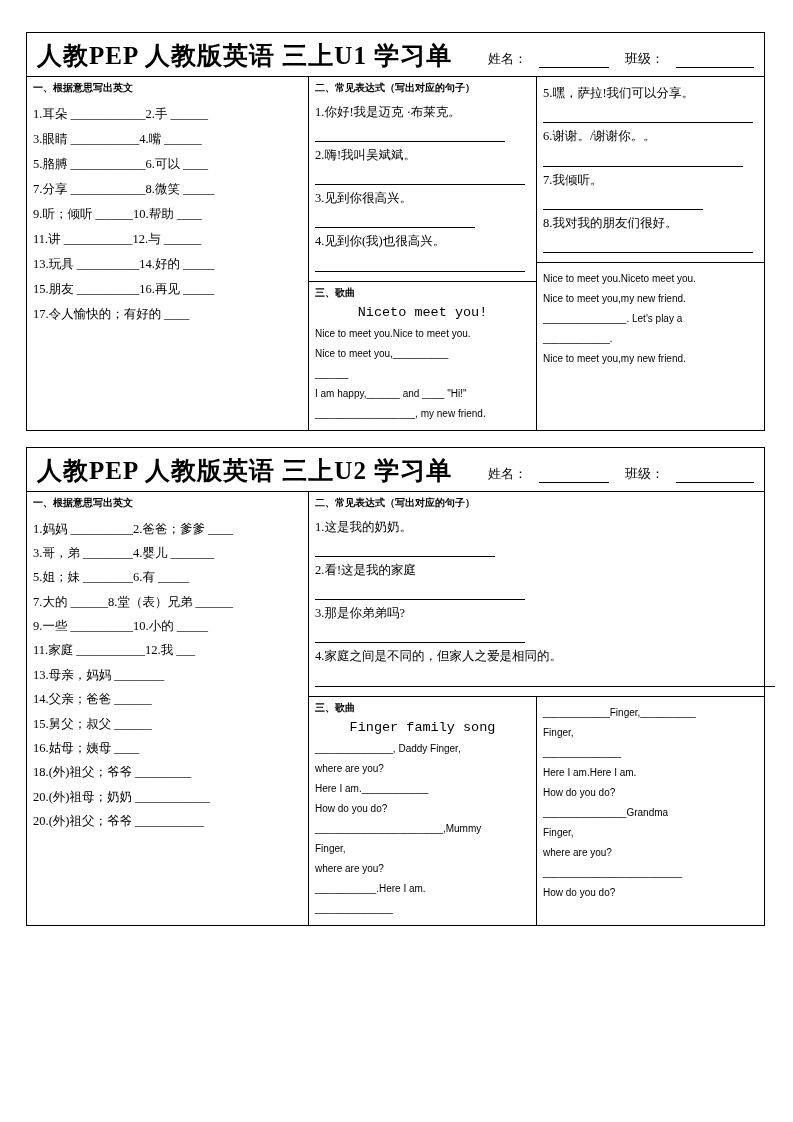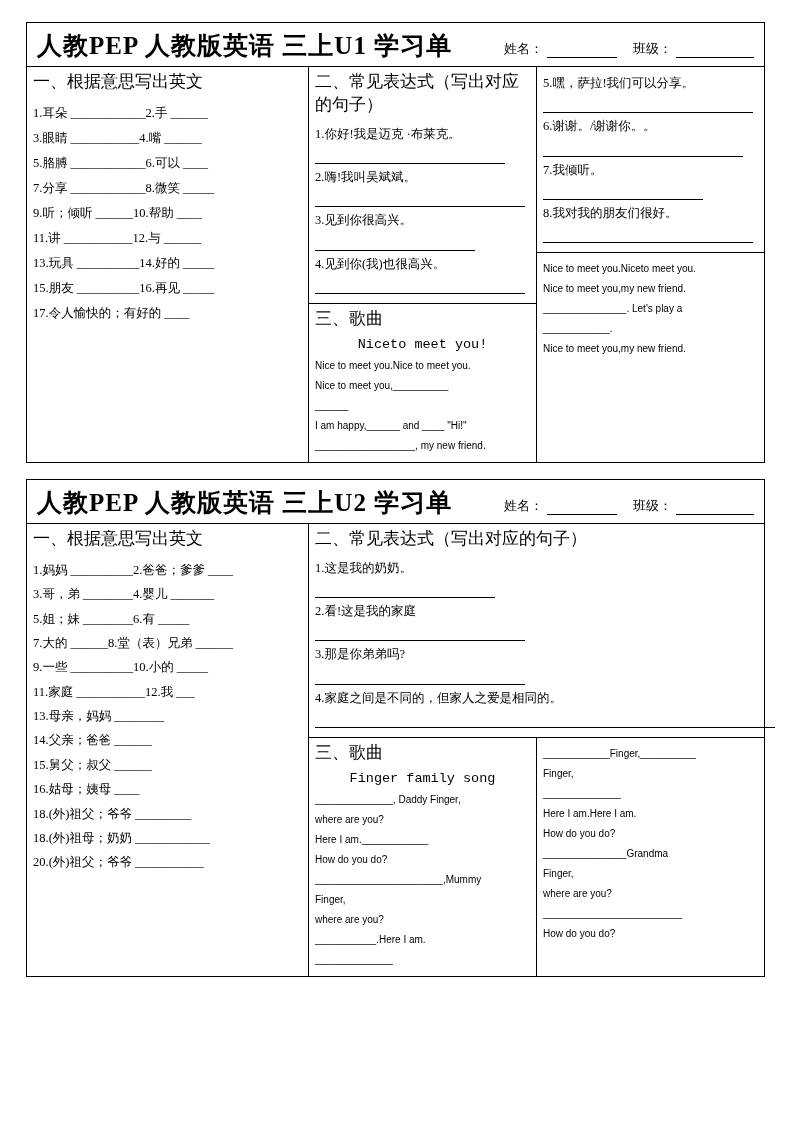--- a/index.html
+++ b/index.html
@@ -5,21 +5,21 @@
   html,body{margin:0;padding:0;}
   body{
     width:793px;height:1122px;
     background:#ffffff;
     font-family:"Liberation Serif", serif;
     color:#000;
   }
   .page{
     width:630px;height:1122px;
     box-sizing:border-box;
-    padding:22px 26px;
+    padding:32px 26px;
     position:relative;
   }
   .sheet{
     border:1px solid #000;
     box-sizing:border-box;
     width:739px;
     margin:0 auto 16px auto;
   }
   
   .sheet-head{
@@ -36,35 +36,35 @@
     white-space:nowrap;
   }
   .head-fields{
     margin-left:auto;
     display:flex;
     gap:16px;
     font-size:13px;
     padding-bottom:4px;
     white-space:nowrap;
   }
-  .head-fields .fld{display:flex;align-items:flex-end;gap:4px;}
+  .head-fields .fld{display:flex;align-items:flex-end;gap:12px;}
   .ul{display:inline-block;border-bottom:1px solid #000;height:13px;}
   .ul-70{width:70px;}
   .ul-78{width:78px;}
 
   
   .cols{display:flex;}
   .col{box-sizing:border-box;}
   .colA{width:282px;border-right:1px solid #000;}
   .colB{width:228px;border-right:1px solid #000;}
   .colC{width:227px;}
 
   .sec-title{
-    font-size:17px;
-    font-weight:normal;
+    font-size:10px;
+    font-weight:bold;
     padding:4px 6px 3px 6px;
     line-height:1.35;
   }
   .divider{border-top:1px solid #000;}
 
   .body{
     padding:4px 6px 6px 6px;
     font-size:12.5px;
     line-height:2.0;
   }
@@ -219,21 +219,21 @@
           <div class="row">3.哥，弟 ________4.婴儿 _______</div>
           <div class="row">5.姐；妹 ________6.有 _____</div>
           <div class="row">7.大的 ______8.堂（表）兄弟 ______</div>
           <div class="row">9.一些 __________10.小的 _____</div>
           <div class="row">11.家庭 ___________12.我 ___</div>
           <div class="row">13.母亲，妈妈 ________</div>
           <div class="row">14.父亲；爸爸 ______</div>
           <div class="row">15.舅父；叔父 ______</div>
           <div class="row">16.姑母；姨母 ____</div>
           <div class="row">18.(外)祖父；爷爷 _________</div>
-          <div class="row">18.(外)祖母；奶奶 ____________</div>
+          <div class="row">20.(外)祖母；奶奶 ____________</div>
           <div class="row">20.(外)祖父；爷爷 ___________</div>
         </div>
       </div>
 
       <div class="col" style="width:455px;">
 
         <div class="sec-title">二、常见表达式（写出对应的句子）</div>
         <div class="body tight">
           <div class="qblock">
             <div class="qtext">1.这是我的奶奶。</div>

